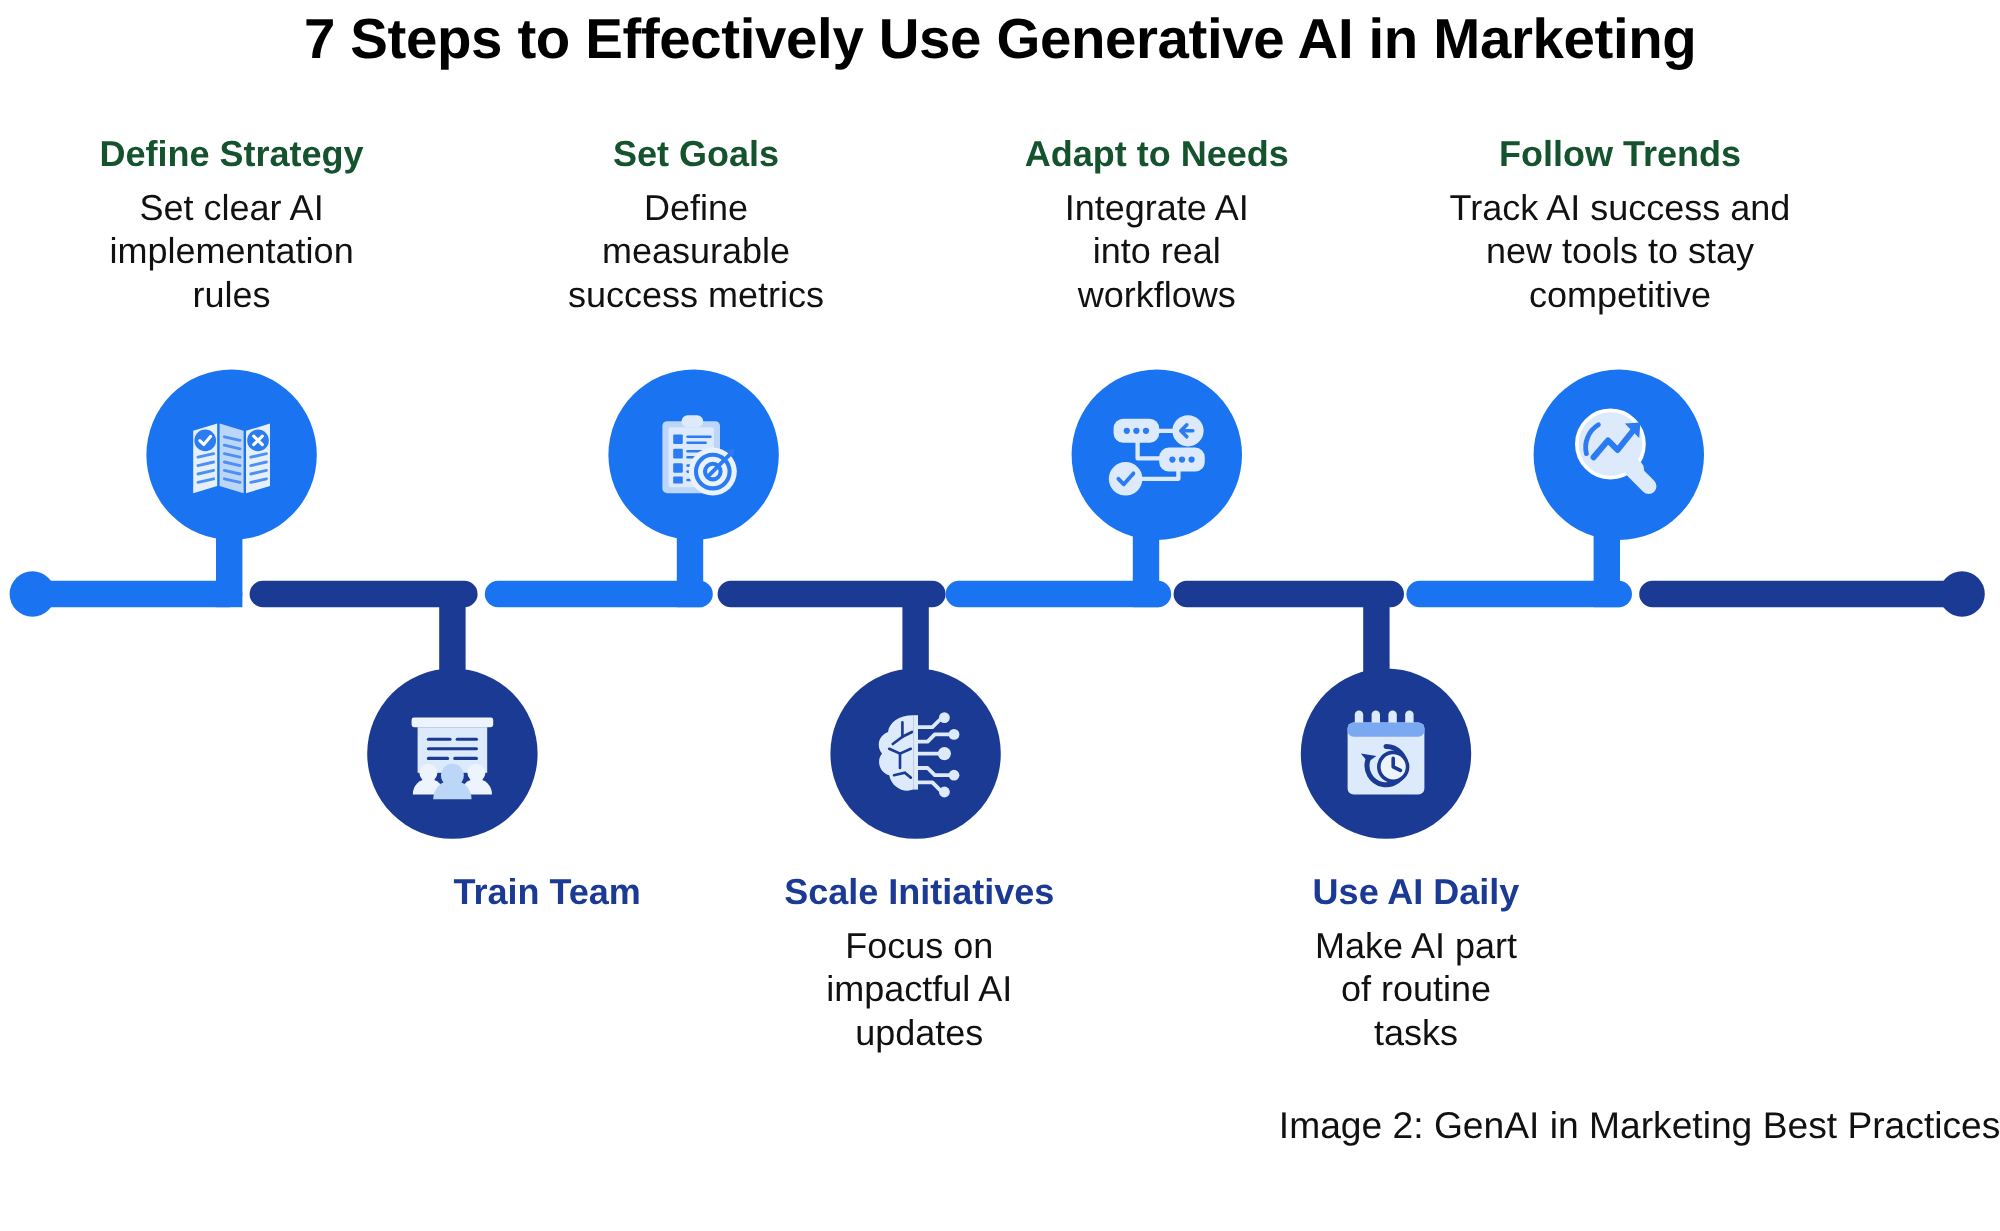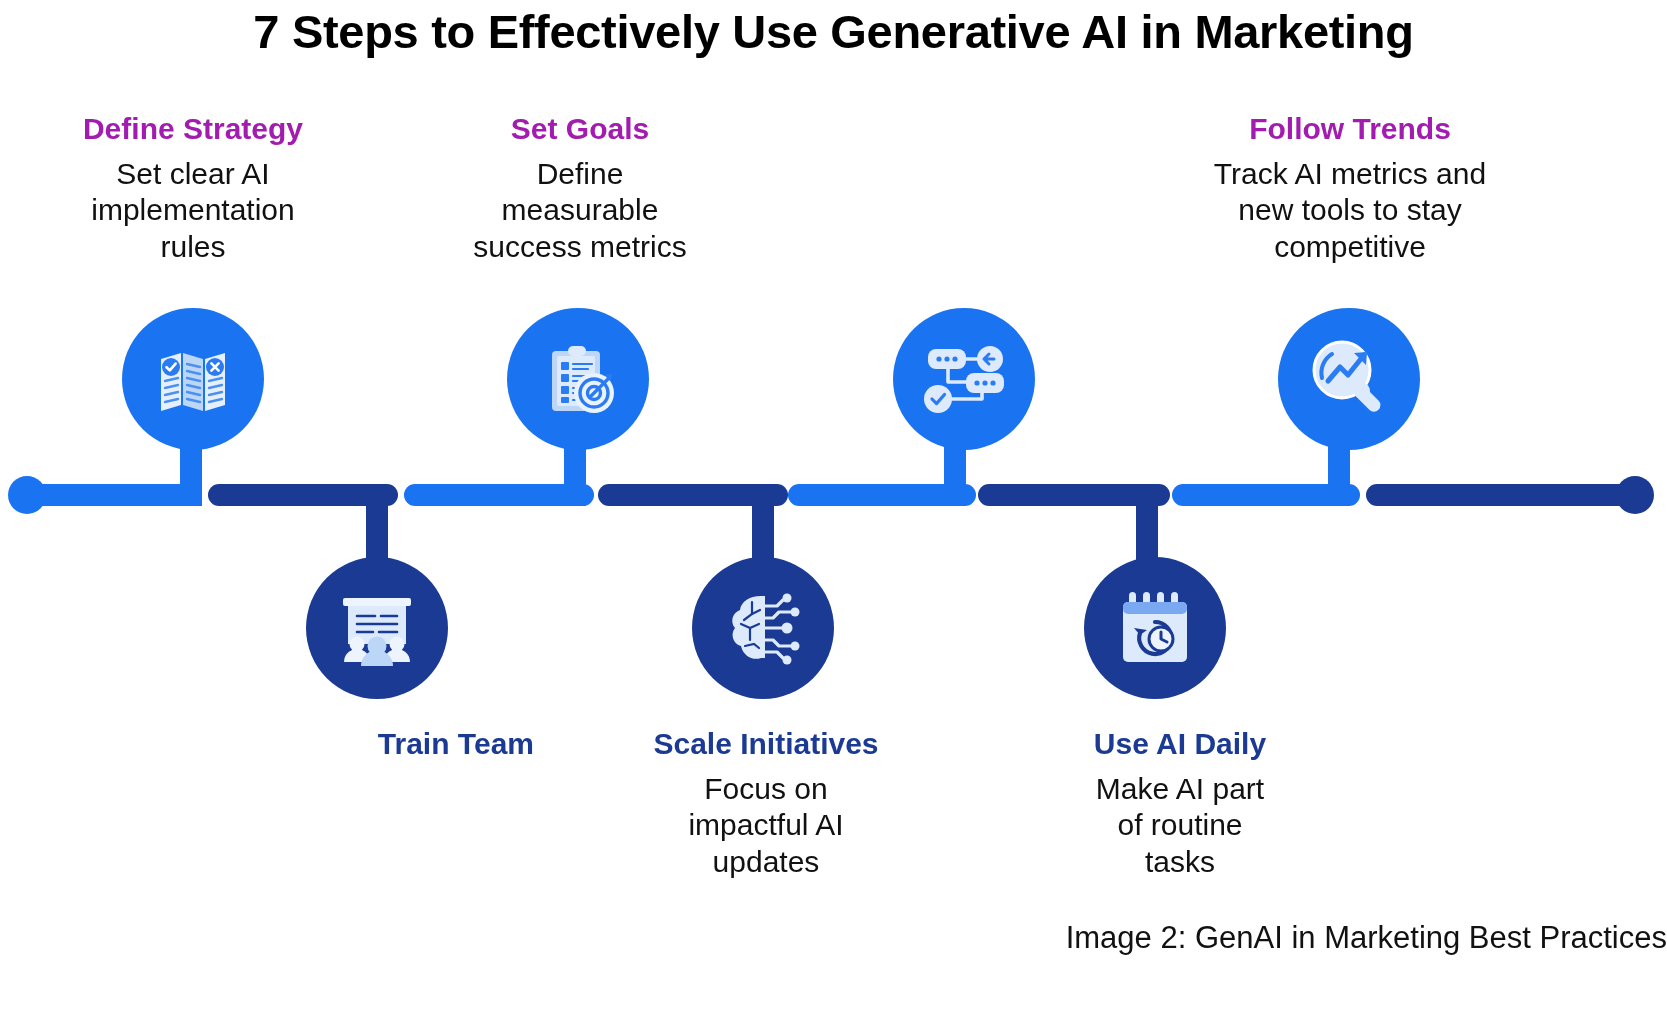--- a/index.html
+++ b/index.html
@@ -34,21 +34,21 @@
   .step-text {
     position: absolute;
     text-align: center;
   }
   .step-heading {
     font-size: 30px;
     font-weight: 700;
     line-height: 1.12;
     white-space: nowrap;
   }
-  .step-heading.top { color: #a21caf; }
+  .step-heading.top { color: #14532d; }
   .step-heading.bottom { color: #1b3a93; }
   .step-desc {
     font-size: 30px;
     font-weight: 400;
     color: #111111;
     line-height: 1.22;
     margin-top: 10px;
   }
 
   
@@ -304,24 +304,30 @@
 rules</div>
   </div>
 
   <div class="step-text" style="left:432px; top:112px; width:296px;">
     <div class="step-heading top">Set Goals</div>
     <div class="step-desc" style="white-space:pre-line;">Define
 measurable
 success metrics</div>
   </div>
 
+  <div class="step-text" style="left:816px; top:112px; width:296px;">
+    <div class="step-heading top">Adapt to Needs</div>
+    <div class="step-desc" style="white-space:pre-line;">Integrate AI
+into real
+workflows</div>
+  </div>
 
   <div class="step-text" style="left:1177px; top:112px; width:346px;">
     <div class="step-heading top">Follow Trends</div>
-    <div class="step-desc" style="white-space:pre-line;">Track AI metrics and
+    <div class="step-desc" style="white-space:pre-line;">Track AI success and
 new tools to stay
 competitive</div>
   </div>
 
   <div class="step-text" style="left:222px; top:727px; width:312px;text-align:right;">
     <div class="step-heading bottom">Train Team</div>
   </div>
 
   <div class="step-text" style="left:610px; top:727px; width:312px;">
     <div class="step-heading bottom">Scale Initiatives</div>

